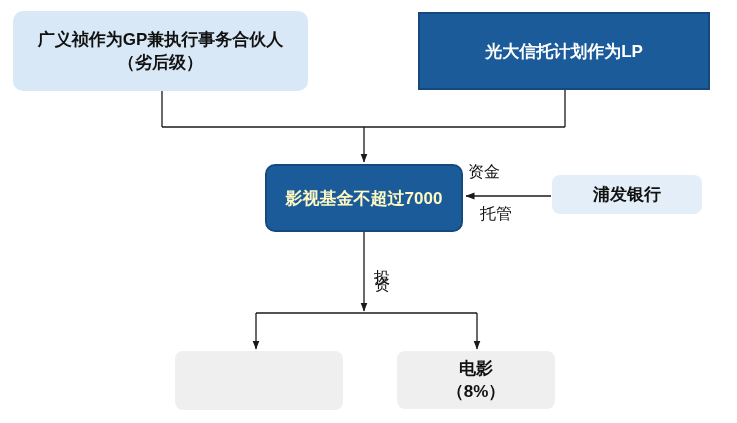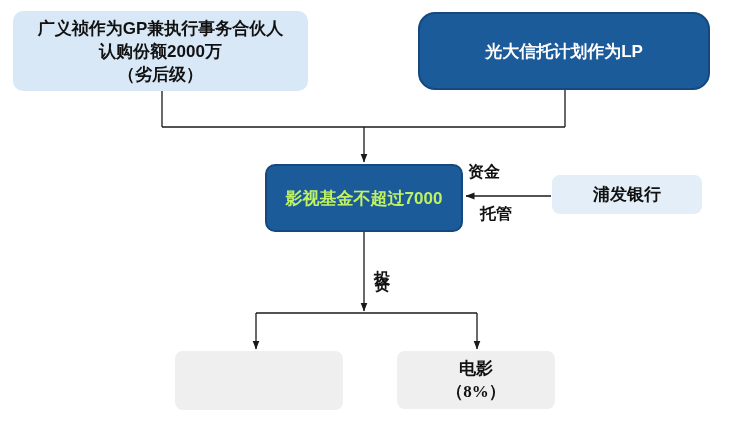--- a/index.html
+++ b/index.html
@@ -38,54 +38,52 @@
   }
   .node-gp {
     left: 13px; top: 11px; width: 295px; height: 80px;
     background: #d9e8f6;
     border-radius: 10px;
   }
   .node-lp {
     left: 418px; top: 12px; width: 292px; height: 78px;
     background: #1c5b99;
     border: 2px solid #15497e;
-    border-radius: 17px;
+    border-radius: 0;
     color: #ffffff;
   }
   .node-fund {
     left: 265px; top: 164px; width: 198px; height: 68px;
     background: #1c5b99;
     border: 2px solid #15497e;
     border-radius: 10px;
-    color: #bef264;
+    color: #fef9c3;
   }
   .node-bank {
     left: 552px; top: 175px; width: 150px; height: 39px;
     background: #e4eef8;
     border-radius: 8px;
     justify-content: center;
   }
   .node-tv {
     left: 175px; top: 351px; width: 168px; height: 59px;
     background: #efefef;
     border-radius: 8px;
   }
   .node-movie {
     left: 397px; top: 351px; width: 158px; height: 58px;
     background: #efefef;
     border-radius: 8px;
-    font-family: Liberation Serif, serif;
   }
   .edge-label {
     position: absolute;
     font-size: 16px;
     line-height: 20px;
     color: #111111;
     white-space: nowrap;
-    font-weight: bold;
   }
   .edge-label-funds   { left: 468px; top: 162px; }
   .edge-label-custody { left: 480px; top: 204px; }
   .edge-label-invest  {
     left: 372px; top: 257px;
     writing-mode: vertical-rl;
     letter-spacing: 6px;
   }
 </style>
 </head>
@@ -105,21 +103,20 @@
     <path d="M364,127 V162" stroke="#1a1a1a" stroke-width="1.3" fill="none" marker-end="url(#arrow)"></path>
     <path d="M551,196 H466" stroke="#1a1a1a" stroke-width="1.3" fill="none" marker-end="url(#arrow)"></path>
     <path d="M364,232 V311" stroke="#1a1a1a" stroke-width="1.3" fill="none" marker-end="url(#arrow)"></path>
     <path d="M256,313 H477" stroke="#1a1a1a" stroke-width="1.3" fill="none"></path>
     <path d="M256,313 V349" stroke="#1a1a1a" stroke-width="1.3" fill="none" marker-end="url(#arrow)"></path>
     <path d="M477,313 V349" stroke="#1a1a1a" stroke-width="1.3" fill="none" marker-end="url(#arrow)"></path>
   </svg>
 
   <div class="node node-gp">
     <div>广义祯作为GP兼执行事务合伙人</div>
-    <div>认购份额2000万</div>
     <div>（劣后级）</div>
   </div>
 
   <div class="node node-lp">
     <div>光大信托计划作为LP</div>
   </div>
 
   <div class="node node-fund">
     <div>影视基金不超过7000</div>
   </div>

